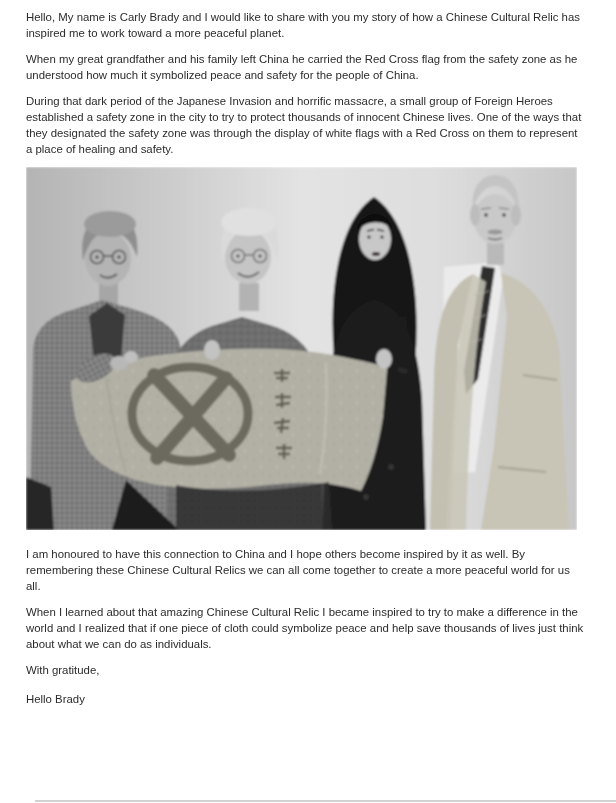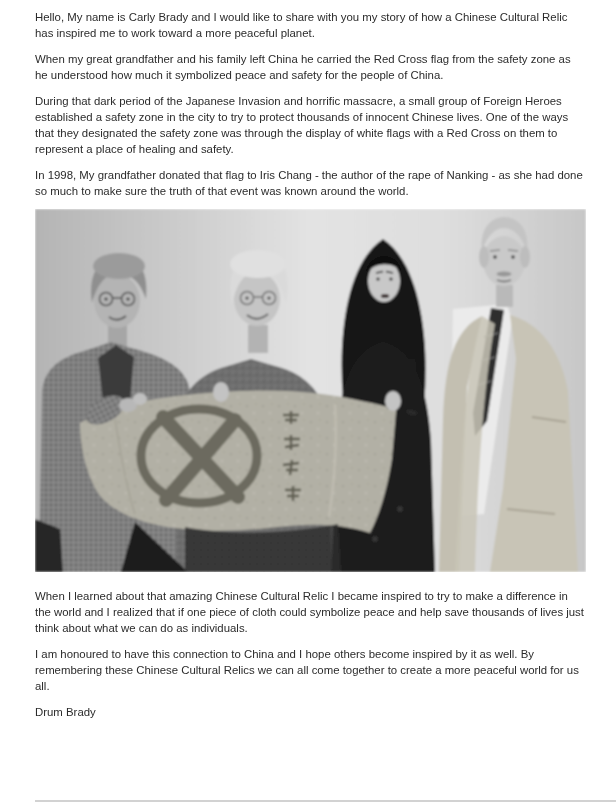--- a/index.html
+++ b/index.html
@@ -1,21 +1,21 @@
 <!DOCTYPE html>
 <html><head>
 <meta charset="utf-8">
 <style>
   html, body { margin: 0; padding: 0; background: #ffffff; }
   .page {
     position: relative;
     width: 616px;
     height: 803px;
     box-sizing: border-box;
-    padding: 9px 32px 0 35px;
+    padding: 9px 32px 0 26px;
     background: #ffffff;
     font-family: "Liberation Sans", sans-serif;
     font-size: 11.4px;
     line-height: 16px;
     color: #2b2b2b;
     overflow: hidden;
   }
   .page p { margin: 0 0 10px 0; }
   figure.photo {
     margin: 0 0 16px 0;
@@ -35,21 +35,20 @@
   }
 </style>
 </head>
 <body>
 
 <div class="page">
 
   <p>Hello, My name is Carly Brady and I would like to share with you my story of how a Chinese Cultural Relic has inspired me to work toward a more peaceful planet.</p>
   <p>When my great grandfather and his family left China he carried the Red Cross flag from the safety zone as he understood how much it symbolized peace and safety for the people of China.</p>
   <p>During that dark period of the Japanese Invasion and horrific massacre, a small group of Foreign Heroes established a safety zone in the city to try to protect thousands of innocent Chinese lives.  One of the ways that they designated the safety zone was through the display of white flags with a Red Cross on them to represent a place of healing and safety.</p>
-  <p>In 1998, My grandfather donated that flag to Iris Chang - the author of the rape of Nanking - as she had done so much to make sure the truth of that event was known around the world.</p>
 
   <figure class="photo" aria-label="Black-and-white photograph of four people holding a light cloth flag marked with a dark circled diagonal cross and a column of Chinese characters">
     <svg width="551" height="363" viewBox="0 0 551 363" xmlns="http://www.w3.org/2000/svg">
       <defs>
         <linearGradient id="wall" x1="0" y1="0" x2="1" y2="0">
           <stop offset="0" stop-color="#b4b4b4"></stop>
           <stop offset="0.25" stop-color="#cbcbcb"></stop>
           <stop offset="0.5" stop-color="#e3e3e3"></stop>
           <stop offset="0.74" stop-color="#dedede"></stop>
           <stop offset="1" stop-color="#c7c7c7"></stop>
@@ -174,21 +173,22 @@
 
         <g>
           <path d="M100,313 L153,363 L86,363 Z" fill="#1f1f1f"></path>
           <path d="M150,318 C200,328 262,323 303,315 L306,363 L150,363 Z" fill="#2e2e2e" opacity="0.85"></path>
           <path d="M0,310 L25,320 L28,363 L0,363 Z" fill="#282828"></path>
         </g>
       </g>
     </svg>
   </figure>
 
+  <p>I am honoured to have this connection to China and I hope others become inspired by it as well.  By remembering these Chinese Cultural Relics we can all come together to create a more peaceful world for us all.</p>
   <p>When I learned about that amazing Chinese Cultural Relic I became inspired to try to make a difference in the world and I realized that if one piece of cloth could symbolize peace and help save thousands of lives just think about what we can do as individuals.</p>
-  <p>I am honoured to have this connection to China and I hope others become inspired by it as well.  By remembering these Chinese Cultural Relics we can all come together to create a more peaceful world for us all.</p>
 
   <div class="sig-block">
-    <p>Drum Brady</p>
+    <p>With gratitude,</p>
+    <p>Hello Brady</p>
   </div>
 
   <div class="bottom-rule"></div>
 </div>
 
 </body></html>

